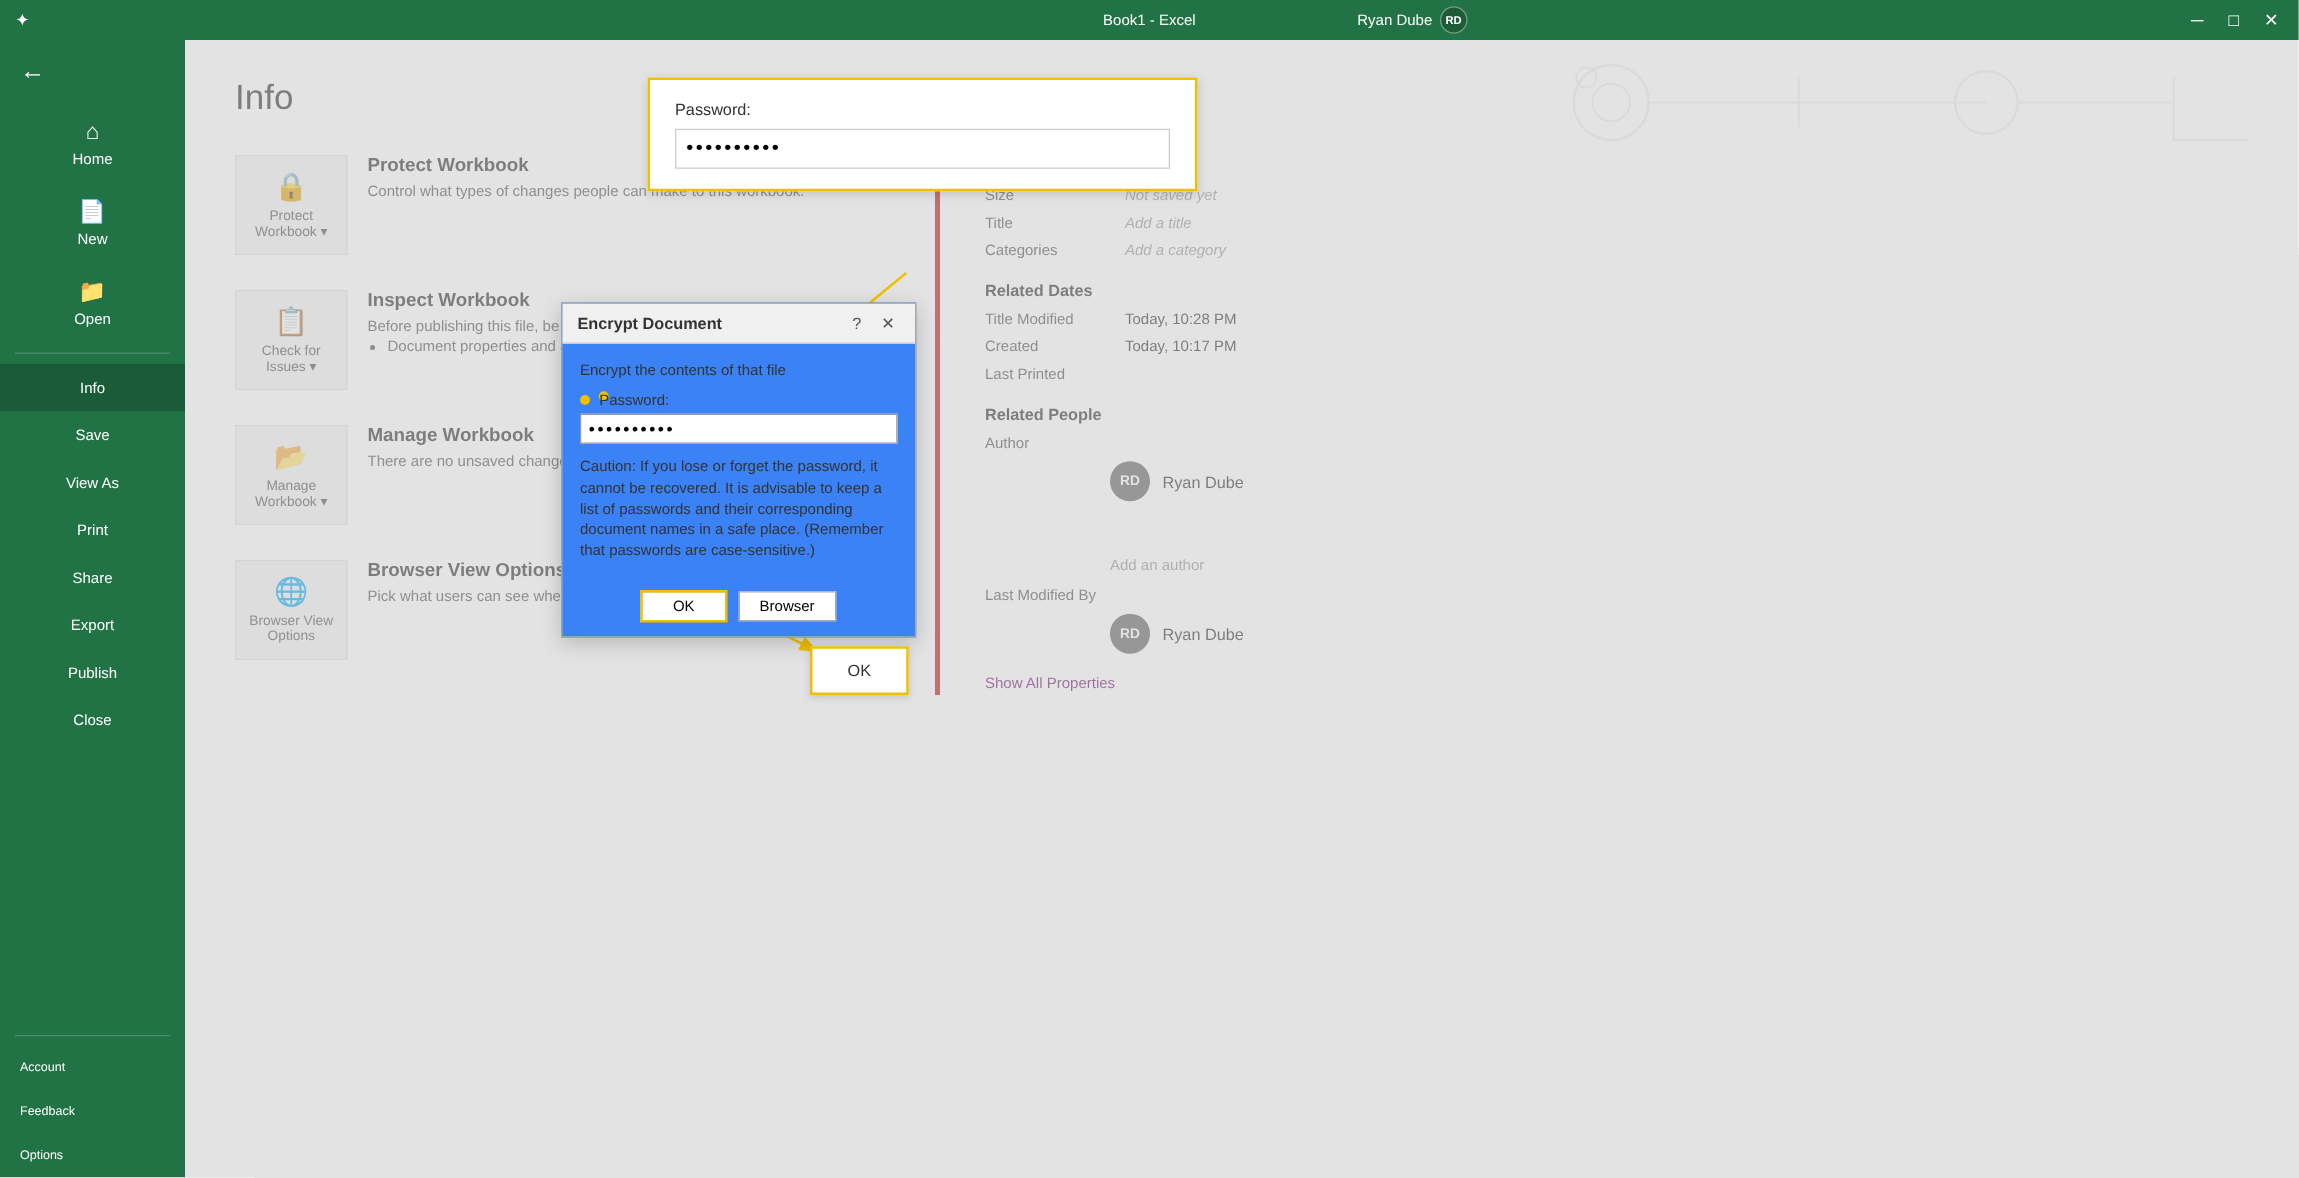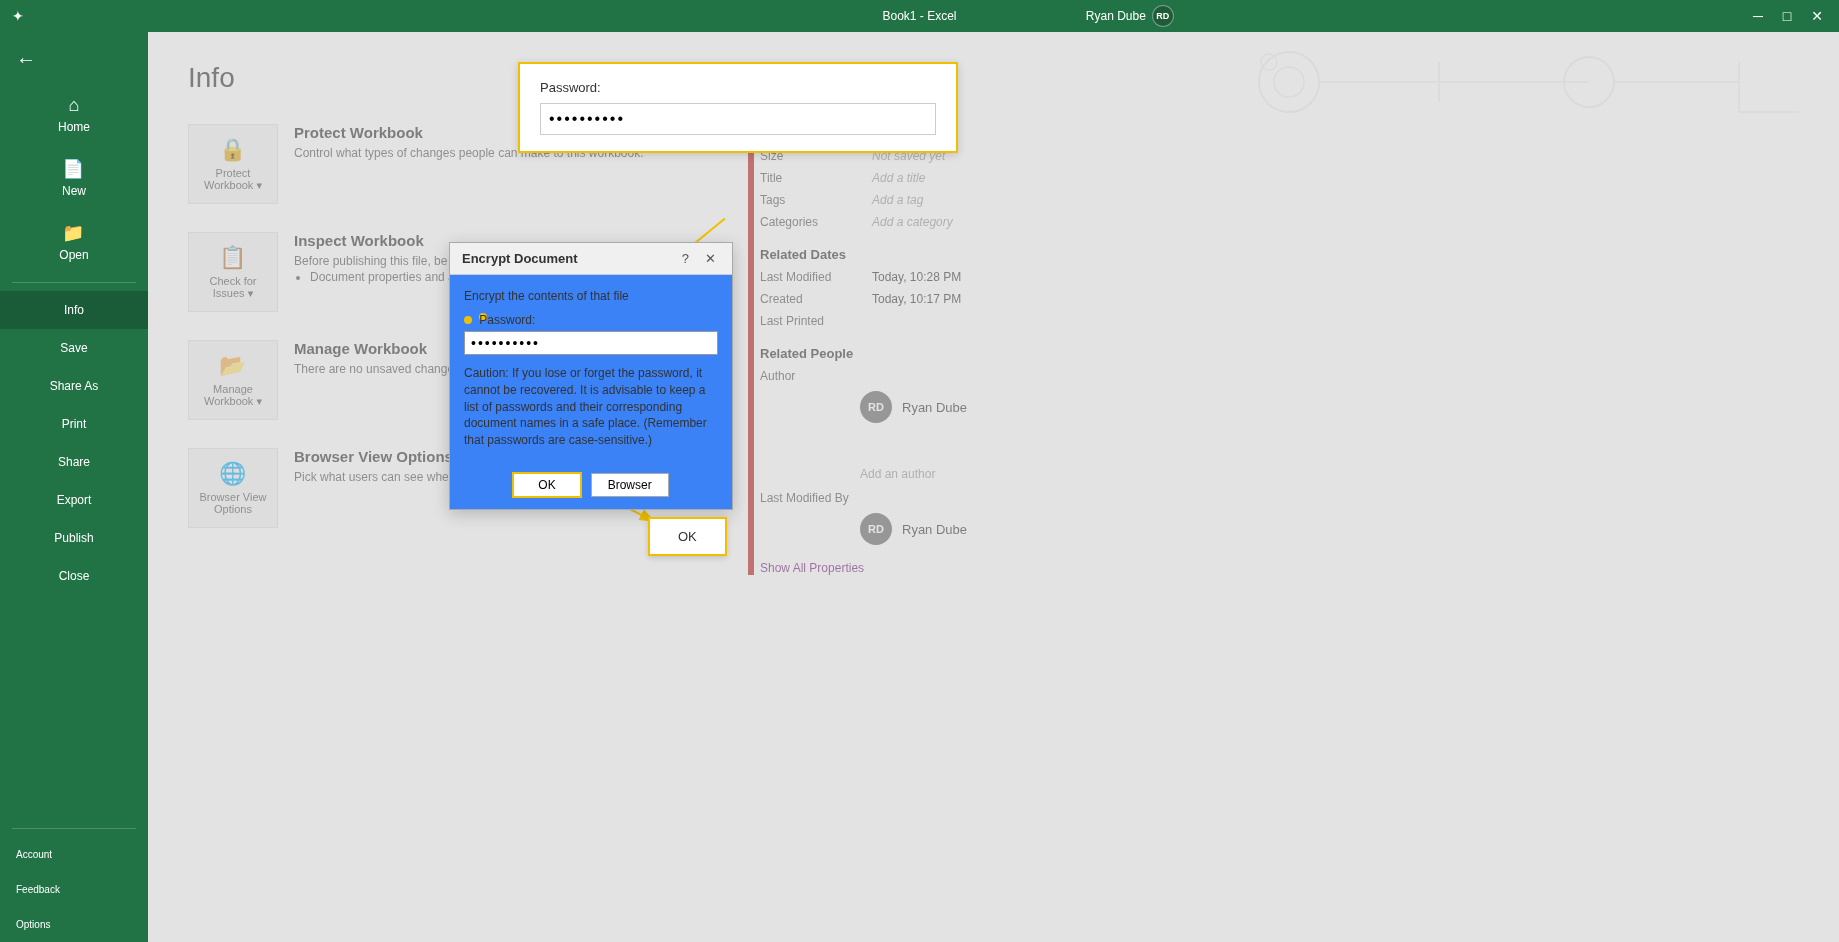--- a/index.html
+++ b/index.html
@@ -173,22 +173,22 @@
     }
     .section-content ul {
       font-size: 12px;
       color: #555;
       padding-left: 16px;
     }
 
     
     .info-right {
       flex: 1;
-      padding-left: 6px;
-      border-left: 6px solid #b91c1c;
+      padding-left: 36px;
+      border-left: 4px solid #b91c1c;
     }
 
     .properties-title {
       font-size: 13px;
       font-weight: 600;
       color: #333;
       margin-bottom: 10px;
     }
 
     .property-row {
@@ -460,21 +460,21 @@
       <hr class="sidebar-divider">
 
       <div class="sidebar-item active">
         <span>Info</span>
       </div>
 
       <div class="sidebar-item">
         <span>Save</span>
       </div>
       <div class="sidebar-item">
-        <span>Share As</span>
+        <span>View As</span>
       </div>
       <div class="sidebar-item">
         <span>Print</span>
       </div>
       <div class="sidebar-item">
         <span>Share</span>
       </div>
       <div class="sidebar-item">
         <span>Export</span>
       </div>
@@ -578,33 +578,29 @@
 
           <div class="property-row">
                 <span class="property-label">Size</span>
       <span class="property-value muted">Not saved yet</span>
               </div>
               <div class="property-row">
                 <span class="property-label">Title</span>
       <span class="property-value muted">Add a title</span>
               </div>
               <div class="property-row">
-                <span class="property-label">Tags</span>
-      <span class="property-value muted">Add a tag</span>
-              </div>
-              <div class="property-row">
                 <span class="property-label">Categories</span>
       <span class="property-value muted">Add a category</span>
               </div>
             </div>
 
           <div class="section-heading">Related Dates</div>
           <div id="dates-rows">
               <div class="property-row">
-                <span class="property-label">Last Modified</span>
+                <span class="property-label">Title Modified</span>
       <span class="property-value">Today, 10:28 PM</span>
               </div>
               <div class="property-row">
                 <span class="property-label">Created</span>
       <span class="property-value">Today, 10:17 PM</span>
               </div>
               <div class="property-row">
                 <span class="property-label">Last Printed</span>
       <span class="property-value"></span>
               </div>

